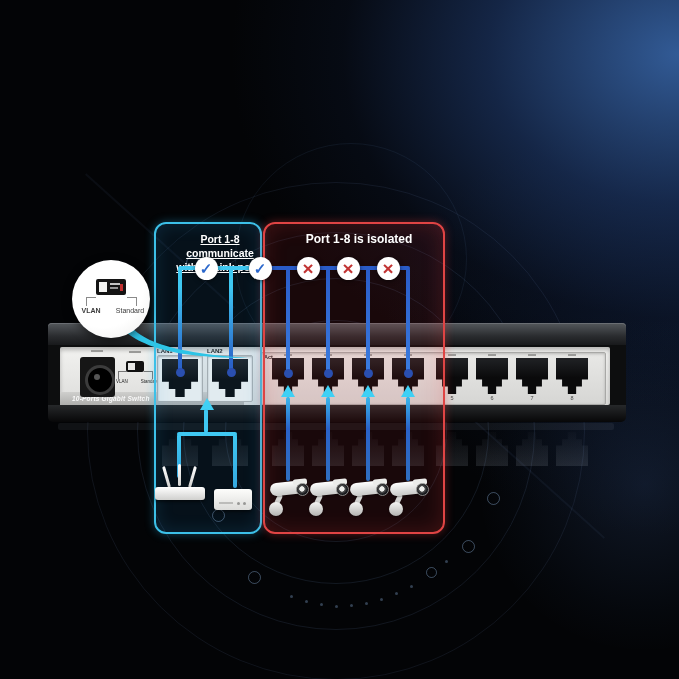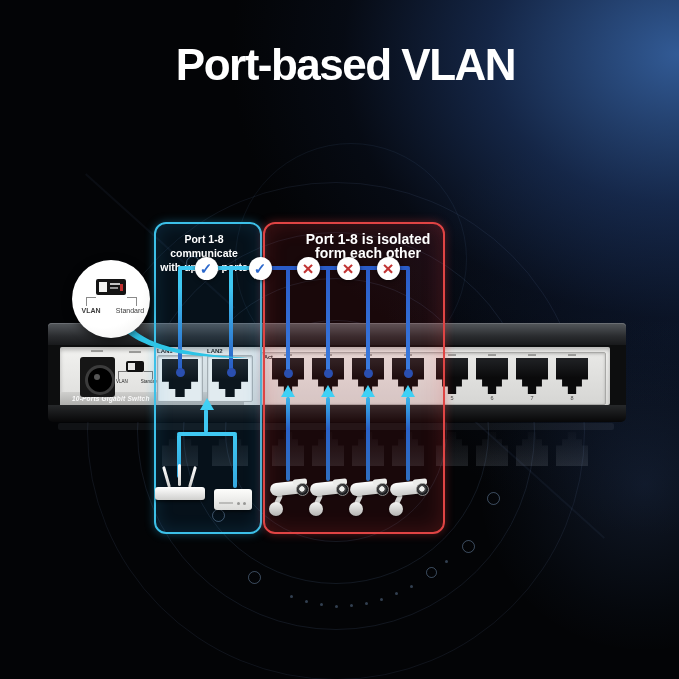--- a/index.html
+++ b/index.html
@@ -161,29 +161,28 @@
     <span class="pnum" style="left:312px;top:395px;">2</span>
     <span class="pnum" style="left:352px;top:395px;">3</span>
     <span class="pnum" style="left:392px;top:395px;">4</span>
     <span class="pnum" style="left:436px;top:395px;">5</span>
     <span class="pnum" style="left:476px;top:395px;">6</span>
     <span class="pnum" style="left:516px;top:395px;">7</span>
     <span class="pnum" style="left:556px;top:395px;">8</span>
   </div>
 
   <div class="zone zone-blue" style="left:154px;top:222px;width:104px;height:308px;z-index:4;">
-    <div class="callout" style="left:0;top:8px;width:96px;font-size:10.5px;line-height:14px;">
+    <div class="callout" style="left:16px;top:8px;width:96px;font-size:10.5px;line-height:14px;text-decoration:underline;">
       <div>Port 1-8 communicate</div>
       <div>with upLink ports</div>
     </div>
   </div>
   <div class="zone zone-red" style="left:263px;top:222px;width:178px;height:308px;z-index:4;">
-    <div class="callout" style="left:13px;top:8px;width:180px;font-size:14px;line-height:14px;">
+    <div class="callout" style="left:4px;top:8px;width:180px;font-size:12px;line-height:14px;">
       <div>Port 1-8 is isolated</div>
-      <div>form each other</div>
     </div>
   </div>
 
   <div class="abs" style="left:0;top:0;width:679px;height:679px;z-index:5;">
 
     <div class="hline cyan" style="left:178px;top:266px;width:84px;"></div>
     <div class="vline cyangrad" style="left:178px;top:268px;height:104px;"></div>
     <div class="vline cyangrad" style="left:229px;top:268px;height:104px;"></div>
     <div class="ldot" style="left:175.5px;top:368px;"></div>
     <div class="ldot" style="left:226.5px;top:368px;"></div>
@@ -282,16 +281,14 @@
       <div class="abs" style="left:14px;top:4px;width:10px;height:1.5px;background:rgba(255,255,255,.75);"></div>
       <div class="abs" style="left:14px;top:8px;width:8px;height:1.5px;background:rgba(255,255,255,.55);"></div>
       <div class="abs" style="left:24px;top:5px;width:3px;height:7px;background:#c03030;"></div>
     </div>
     <div class="lbr" style="position:absolute;left:14px;top:37px;width:9px;height:8px;border-left:1px solid #8a8a8a;border-top:1px solid #8a8a8a;"></div>
     <div class="lbr" style="position:absolute;left:55px;top:37px;width:9px;height:8px;border-right:1px solid #8a8a8a;border-top:1px solid #8a8a8a;"></div>
     <span class="abs" style="left:4px;top:47px;width:30px;text-align:center;font-size:7px;font-weight:bold;color:#3a3a3a;">VLAN</span>
     <span class="abs" style="left:40px;top:47px;width:36px;text-align:center;font-size:7px;color:#3a3a3a;">Standard</span>
   </div>
 
-  <div class="abs" style="left:0;top:40px;width:679px;text-align:center;padding-left:12px;box-sizing:border-box;z-index:9;
-              font-size:44px;font-weight:bold;letter-spacing:-1.5px;color:#ffffff;">Port-based VLAN</div>
 
 </div>
 
 </body></html>

